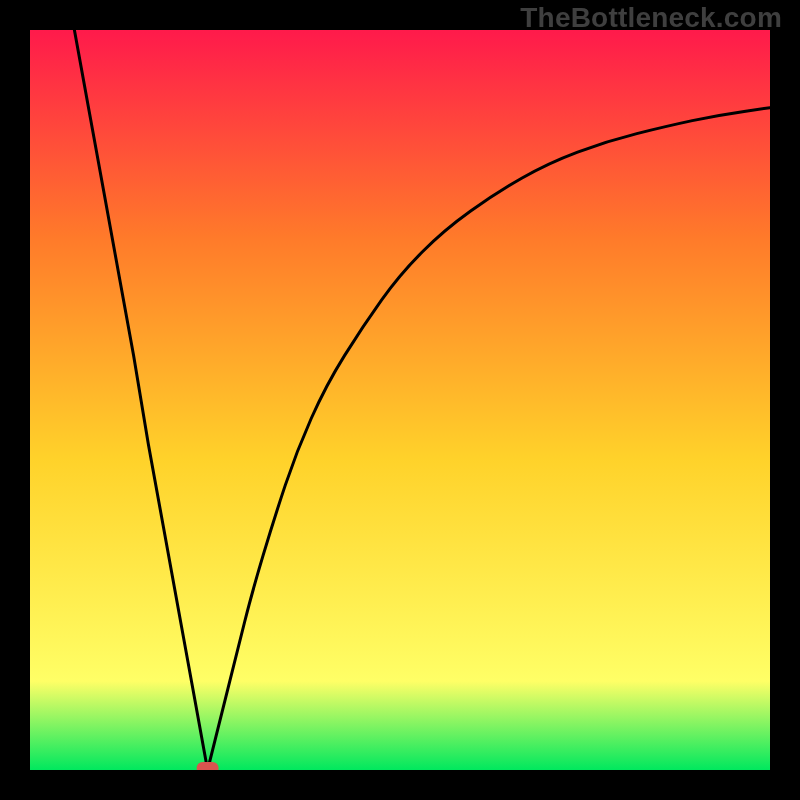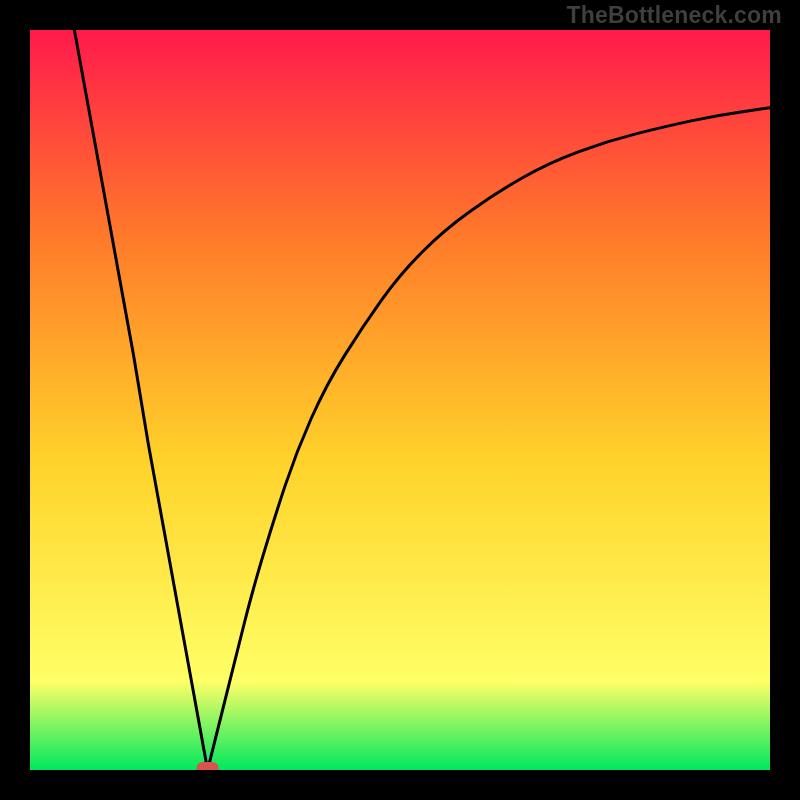--- a/index.html
+++ b/index.html
@@ -15,21 +15,21 @@
     position: relative;
     width: 800px;
     height: 800px;
     background: #000;
   }
   .watermark {
     position: absolute;
     top: 2px;
     right: 18px;
     color: #3f3f3f;
-    font-size: 23px;
+    font-size: 28px;
     font-weight: 600;
     letter-spacing: 0.2px;
     user-select: none;
   }
   .plot {
     position: absolute;
     left: 30px;
     top: 30px;
     width: 740px;
     height: 740px;

